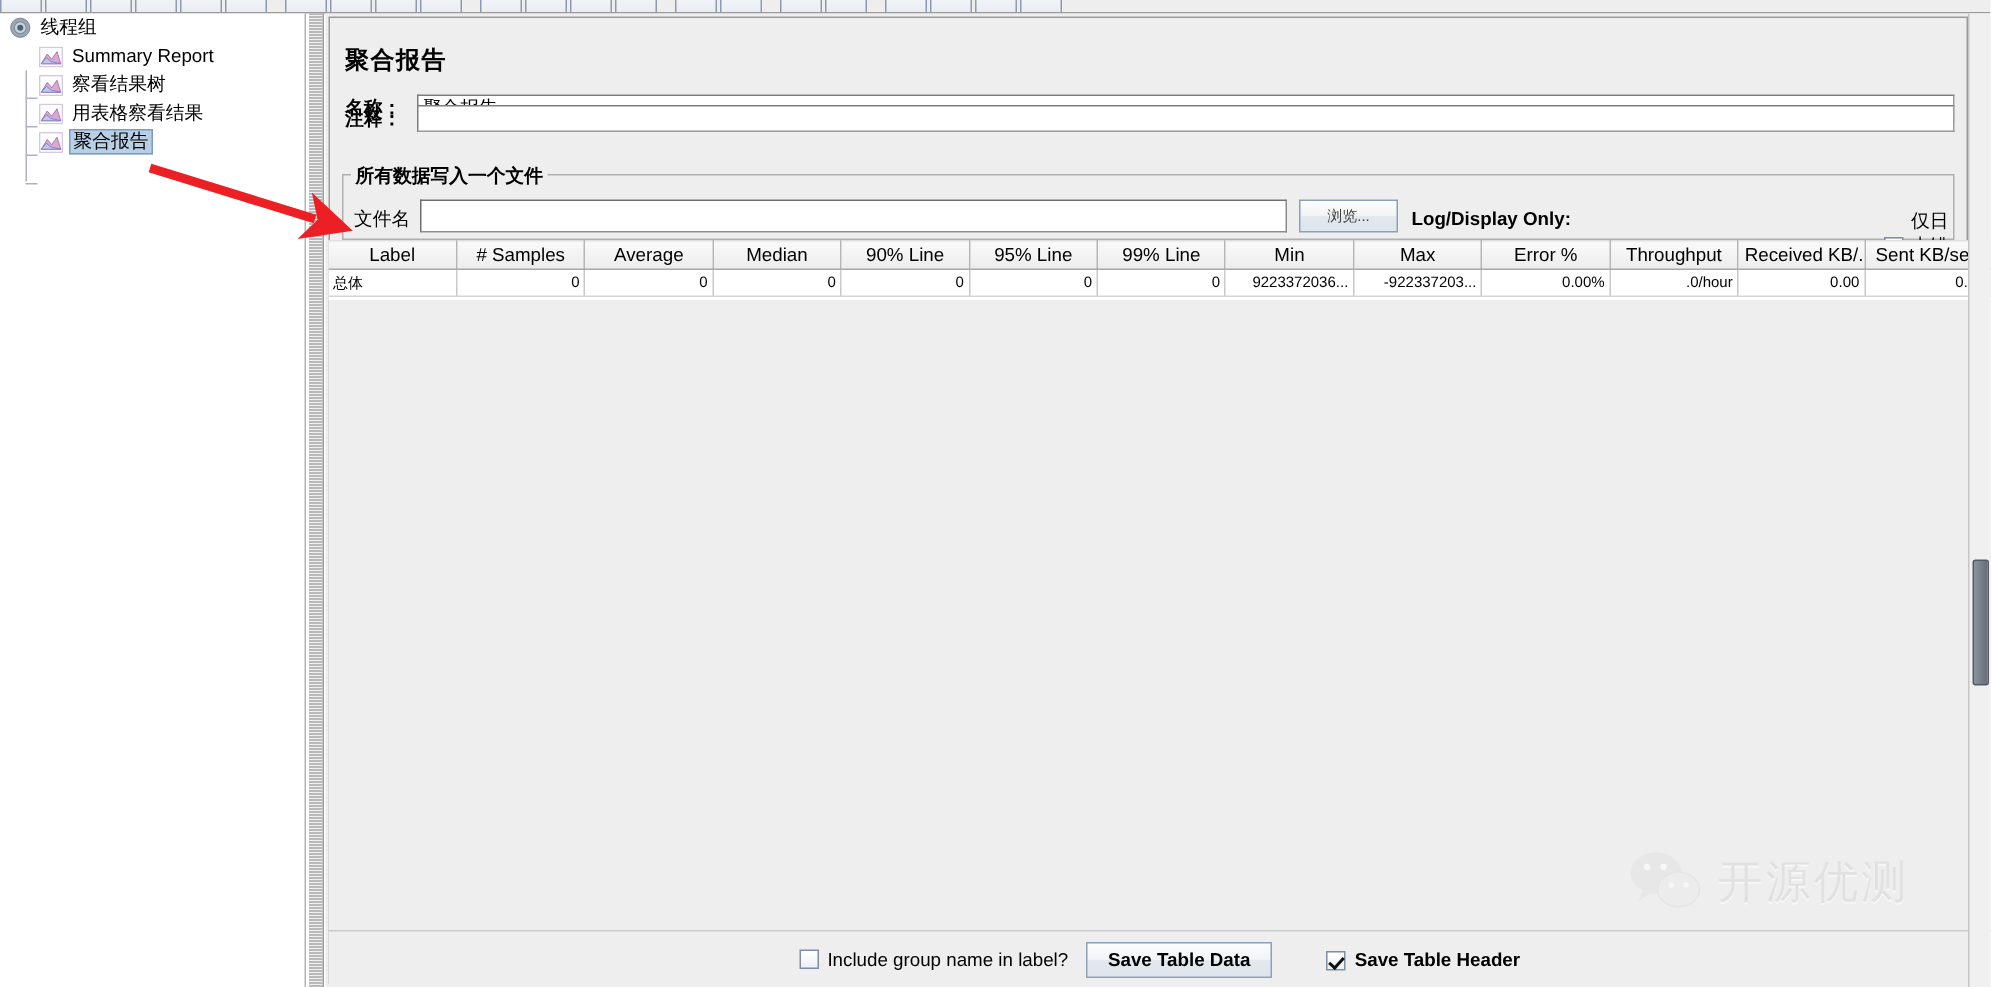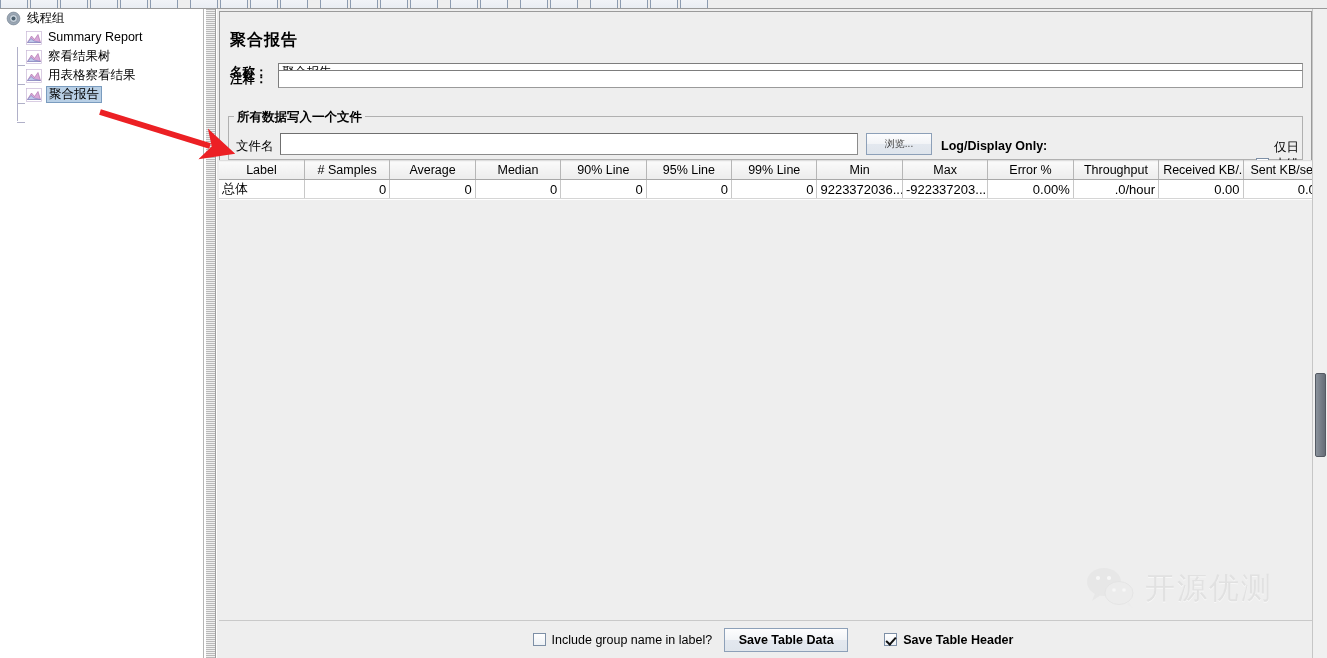--- a/index.html
+++ b/index.html
@@ -298,21 +298,21 @@
   }
   table.results td {
     background: #ffffff;
     border-right: 1px solid #c8c8c8;
     border-bottom: 1px solid #d5d5d5;
     height: 18px;
     padding: 0 3px;
     white-space: nowrap;
     overflow: hidden;
     box-sizing: border-box;
-    font-size: 13px;
+    font-size: 10px;
   }
   table.results td.c-label { text-align: left; }
   table.results td.c-num { text-align: right; }
   #table-body-bg {
     position: absolute;
     left: 219px; top: 199px;
     width: 1108px; height: 421px;
     background: #eeeeee;
   }
 
@@ -332,21 +332,21 @@
   #include-group-row {
     display: flex; align-items: flex-start; gap: 6px;
     font-size: 12.5px;
   }
   #save-table-data-btn {
     width: 124px; height: 24px;
     font-weight: bold;
     font-size: 12.5px;
   }
   #save-header-row {
-    display: flex; align-items: center; gap: 6px;
+    display: flex; align-items: flex-end; gap: 6px;
     font-size: 12.5px;
     font-weight: bold;
     padding-left: 24px;
   }
 
   
   #vscroll {
     position: absolute;
     left: 1312px; top: 9px;
     width: 15px; height: 649px;

